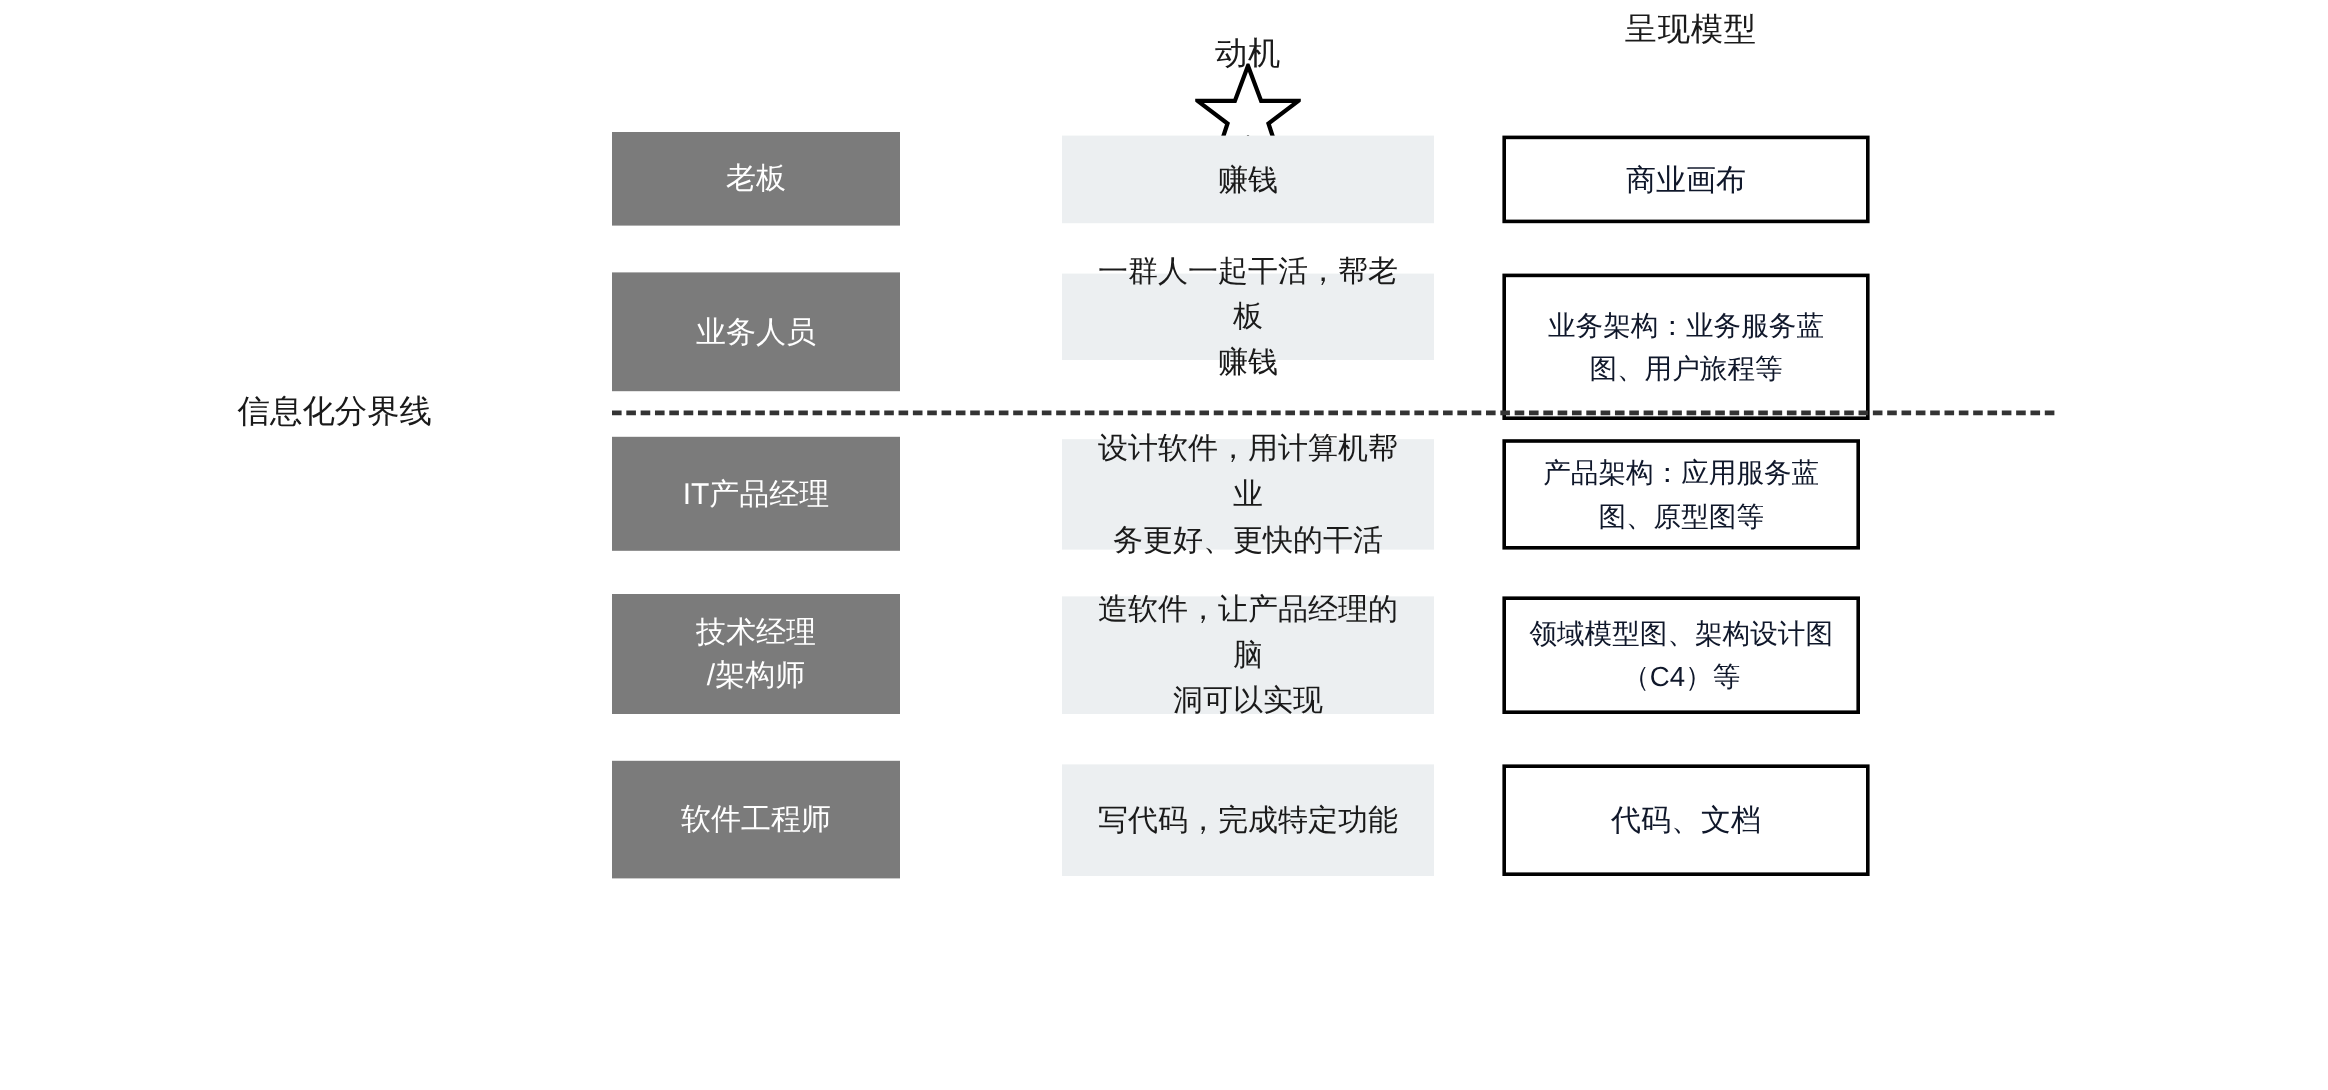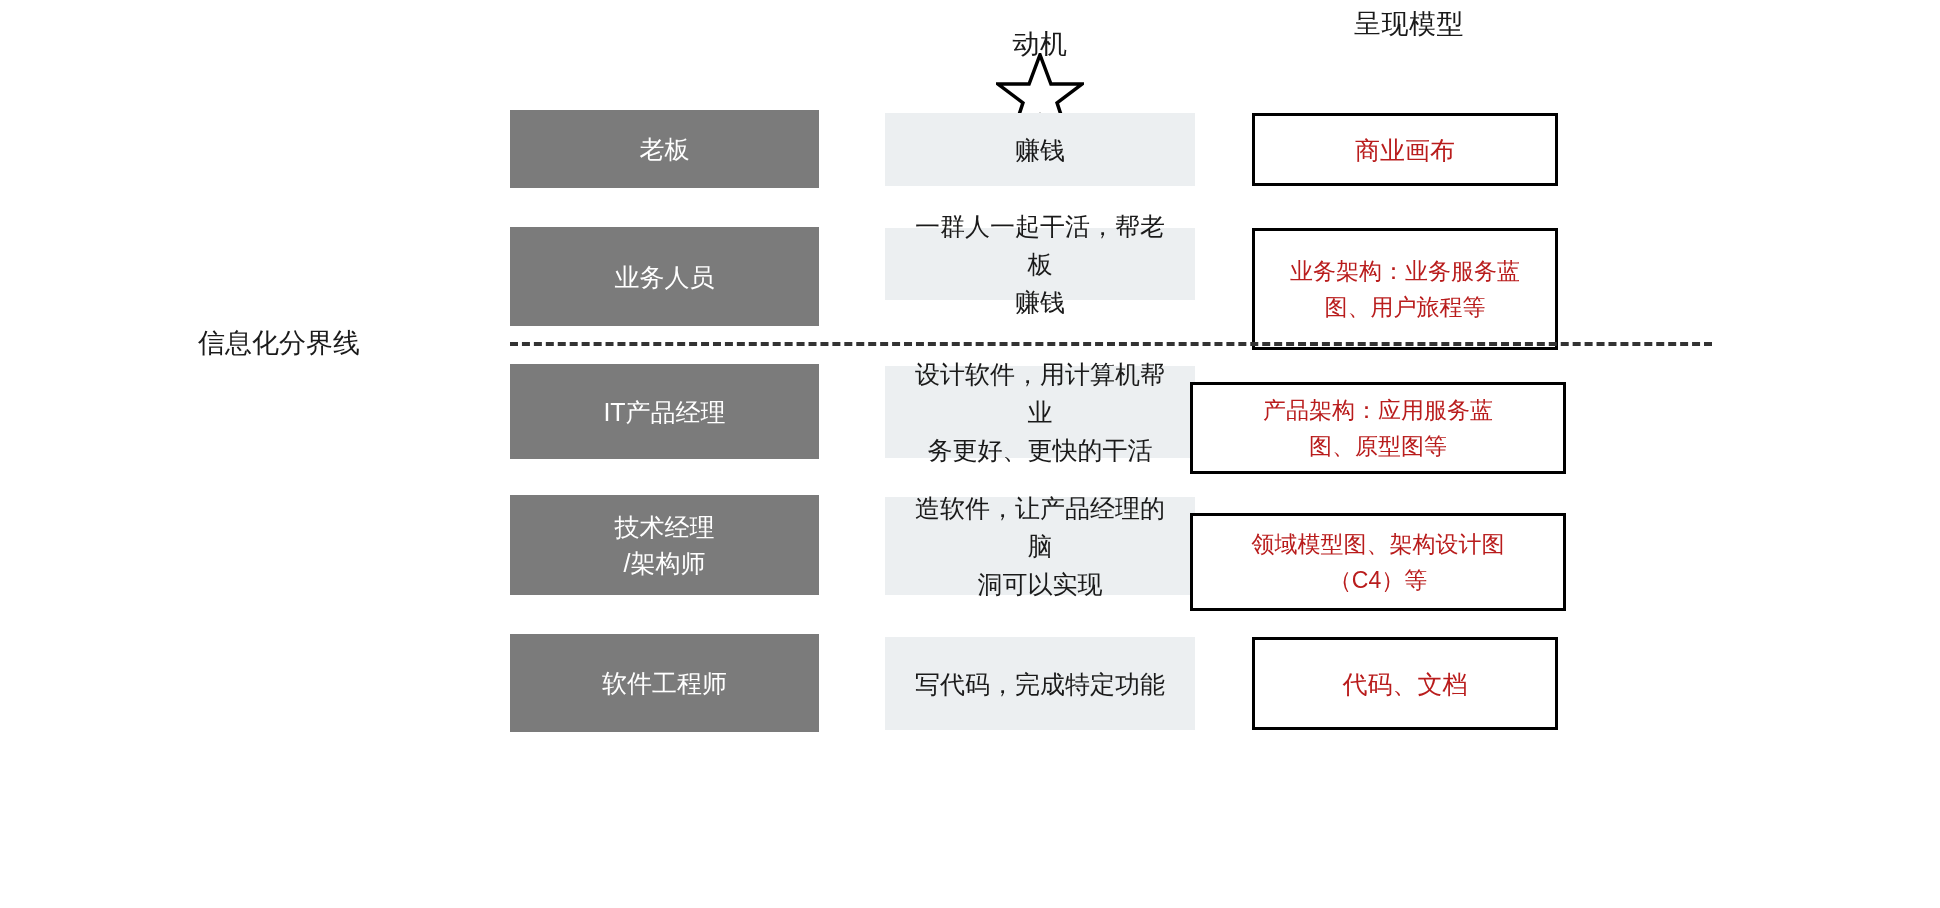--- a/index.html
+++ b/index.html
@@ -29,21 +29,21 @@
     white-space: nowrap;
     letter-spacing: 0.5px;
   }
   #hdr-motivation { left: 885px; top: 8px; width: 310px; margin-top: 20px; }
   #hdr-model      { left: 1252px; top: 8px; width: 314px; }
 
   
   .role-box {
     position: absolute;
     left: 510px;
-    width: 309px;
+    width: 240px;
     background: #7b7b7b;
     color: #ffffff;
     font-size: 25px;
     line-height: 36px;
     display: flex;
     align-items: center;
     justify-content: center;
     text-align: center;
     box-sizing: border-box;
     padding: 4px 20px;
@@ -64,21 +64,21 @@
     text-align: center;
     box-sizing: border-box;
     padding: 4px 24px;
   }
 
   
   .model-box {
     position: absolute;
     background: #ffffff;
     border: 3px solid #000000;
-    color: #b91c1c;
+    color: #0f172a;
     display: flex;
     align-items: center;
     justify-content: center;
     text-align: center;
     box-sizing: border-box;
     padding: 4px 10px;
     font-size: 25px;
     line-height: 38px;
   }
   .model-box.small-text { font-size: 23px; line-height: 36px; }
@@ -99,21 +99,21 @@
   .r4 { top: 495px; height: 100px; }
   .r4m { top: 497px; height: 98px; }
   .r4b { top: 497px; height: 98px; }
 
   .r5 { top: 634px; height: 98px; text-align: right; }
   .r5m { top: 637px; height: 93px; }
   .r5b { top: 637px; height: 93px; }
 
   
   .mb-w1 { left: 1252px; width: 306px; }
-  .mb-w2 { left: 1190px; width: 376px; margin-top: 16px; }
+  .mb-w2 { left: 1252px; width: 298px; }
 
   
   #divider-label {
     position: absolute;
     left: 198px;
     top: 326px;
     width: 250px;
     font-size: 27px;
     line-height: 34px;
     color: #1a1a1a;

